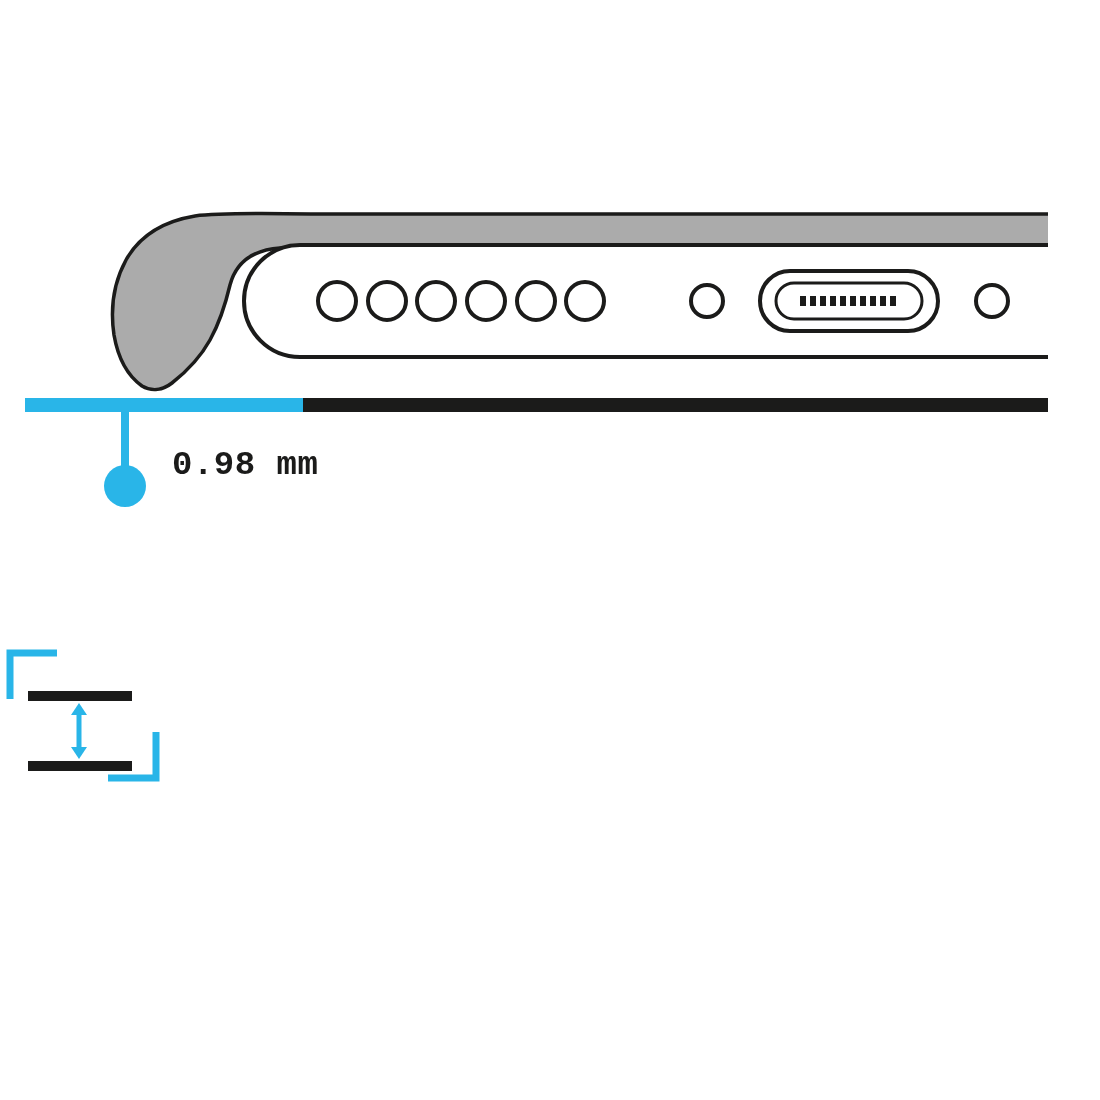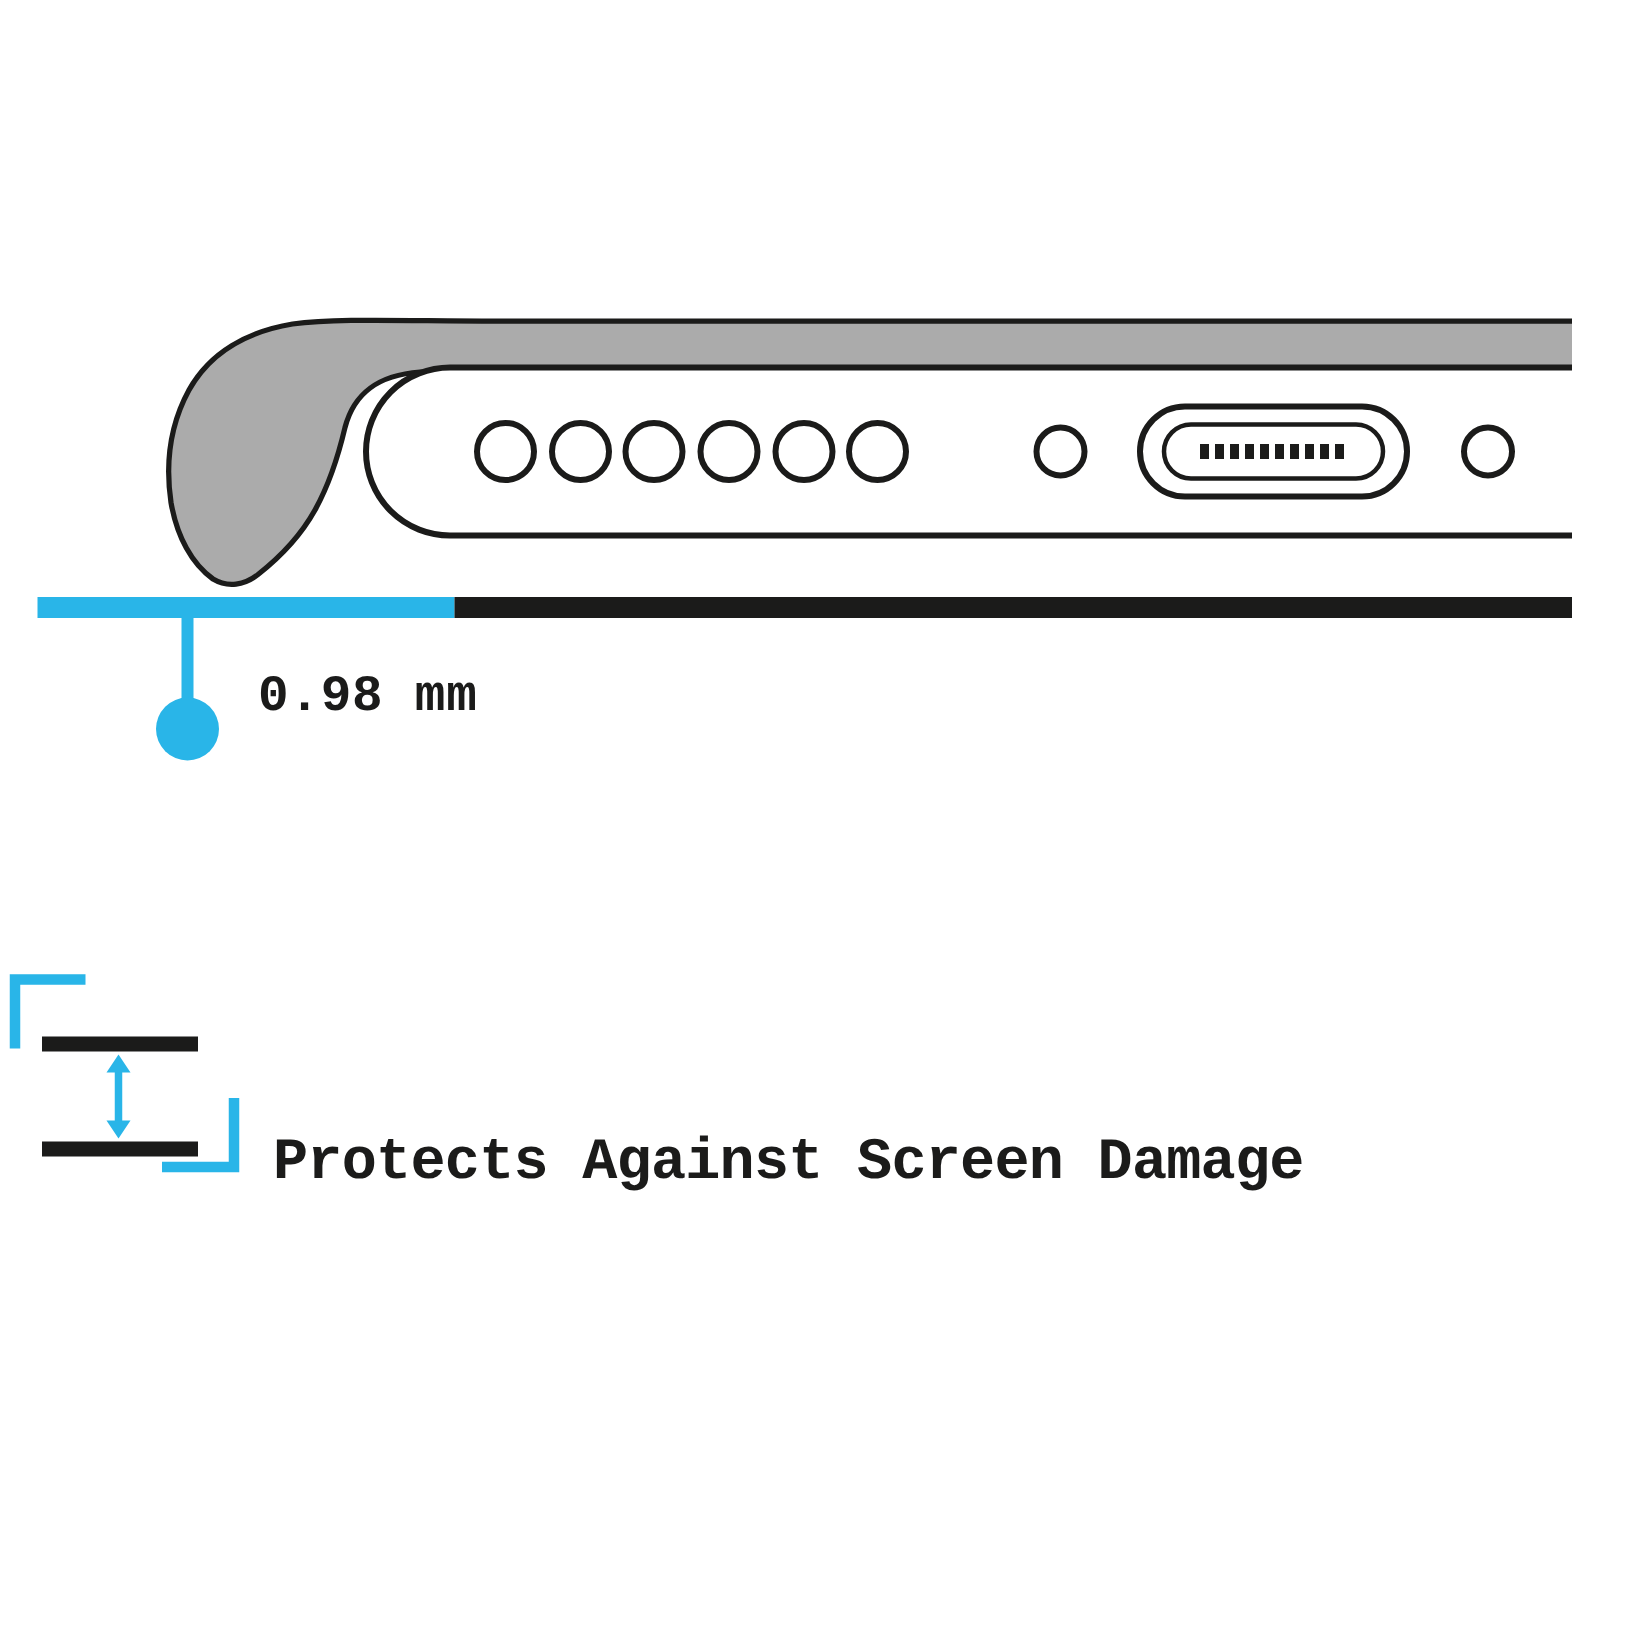--- a/index.html
+++ b/index.html
@@ -123,15 +123,14 @@
     <path d="M 108 133 L 156 133 L 156 87" fill="none" stroke="var(--accent,#29B5E8)" stroke-width="7"></path>
     <rect x="28" y="46" width="104" height="10" fill="var(--ink,#1B1B1A)"></rect>
     <rect x="28" y="116" width="104" height="10" fill="var(--ink,#1B1B1A)"></rect>
     <g>
       <line x1="79" y1="68" x2="79" y2="104" stroke="var(--accent,#29B5E8)" stroke-width="5"></line>
       <polygon points="71,70 87,70 79,58" fill="var(--accent,#29B5E8)"></polygon>
       <polygon points="71,102 87,102 79,114" fill="var(--accent,#29B5E8)"></polygon>
     </g>
   </svg>
 
-  <div class="feature-subtitle">Protects Against Screen Damage</div>
 
 </div>
 
 </body></html>

